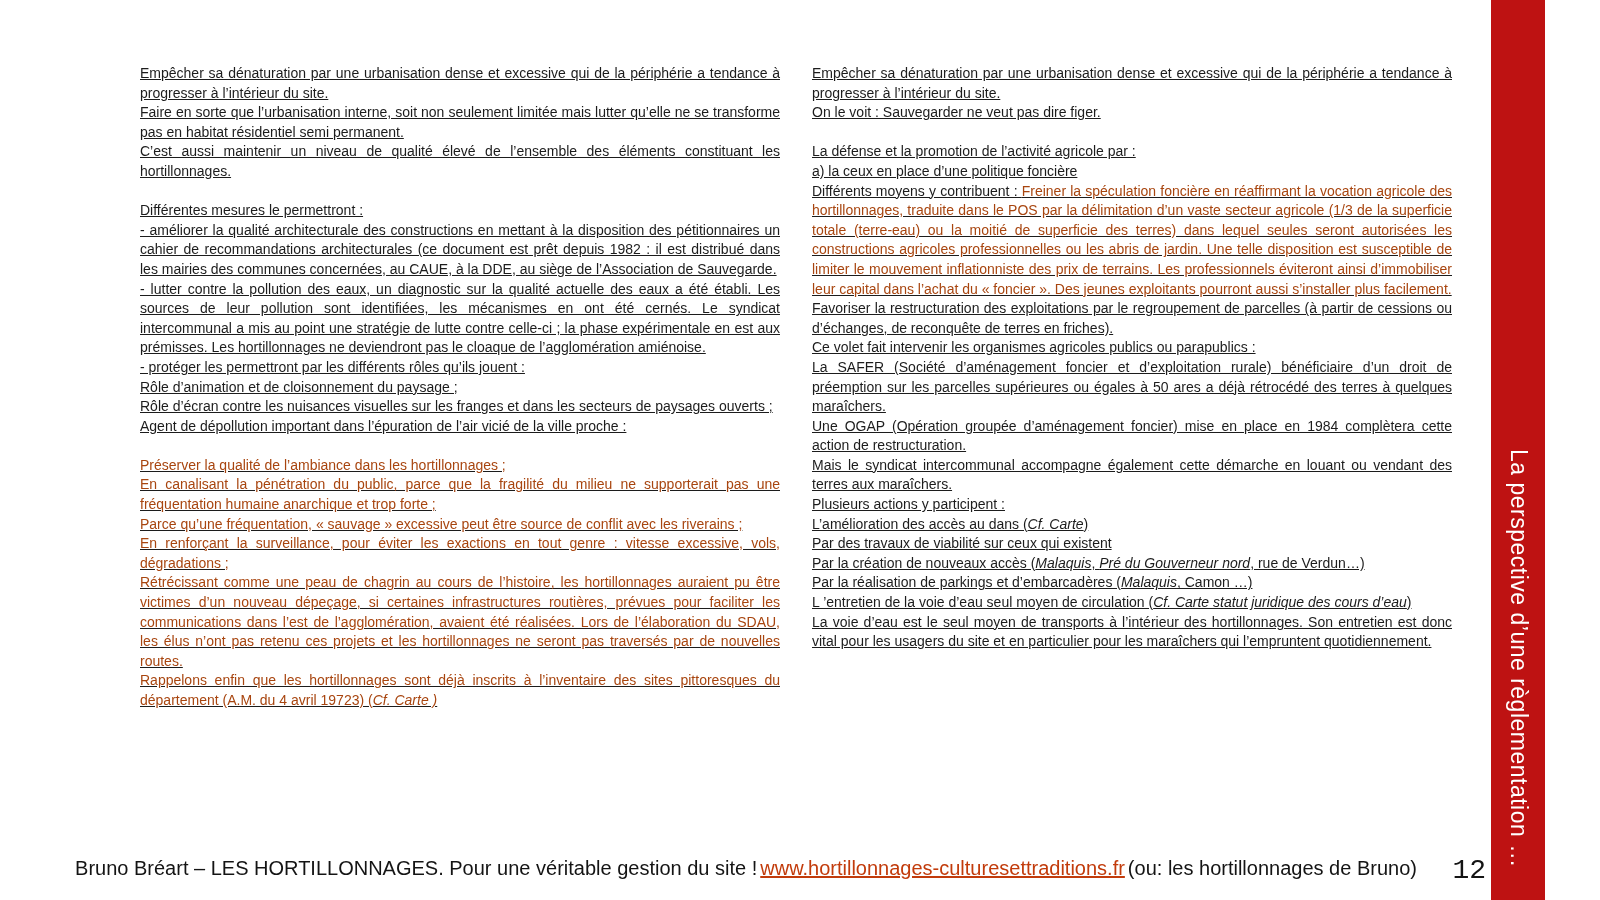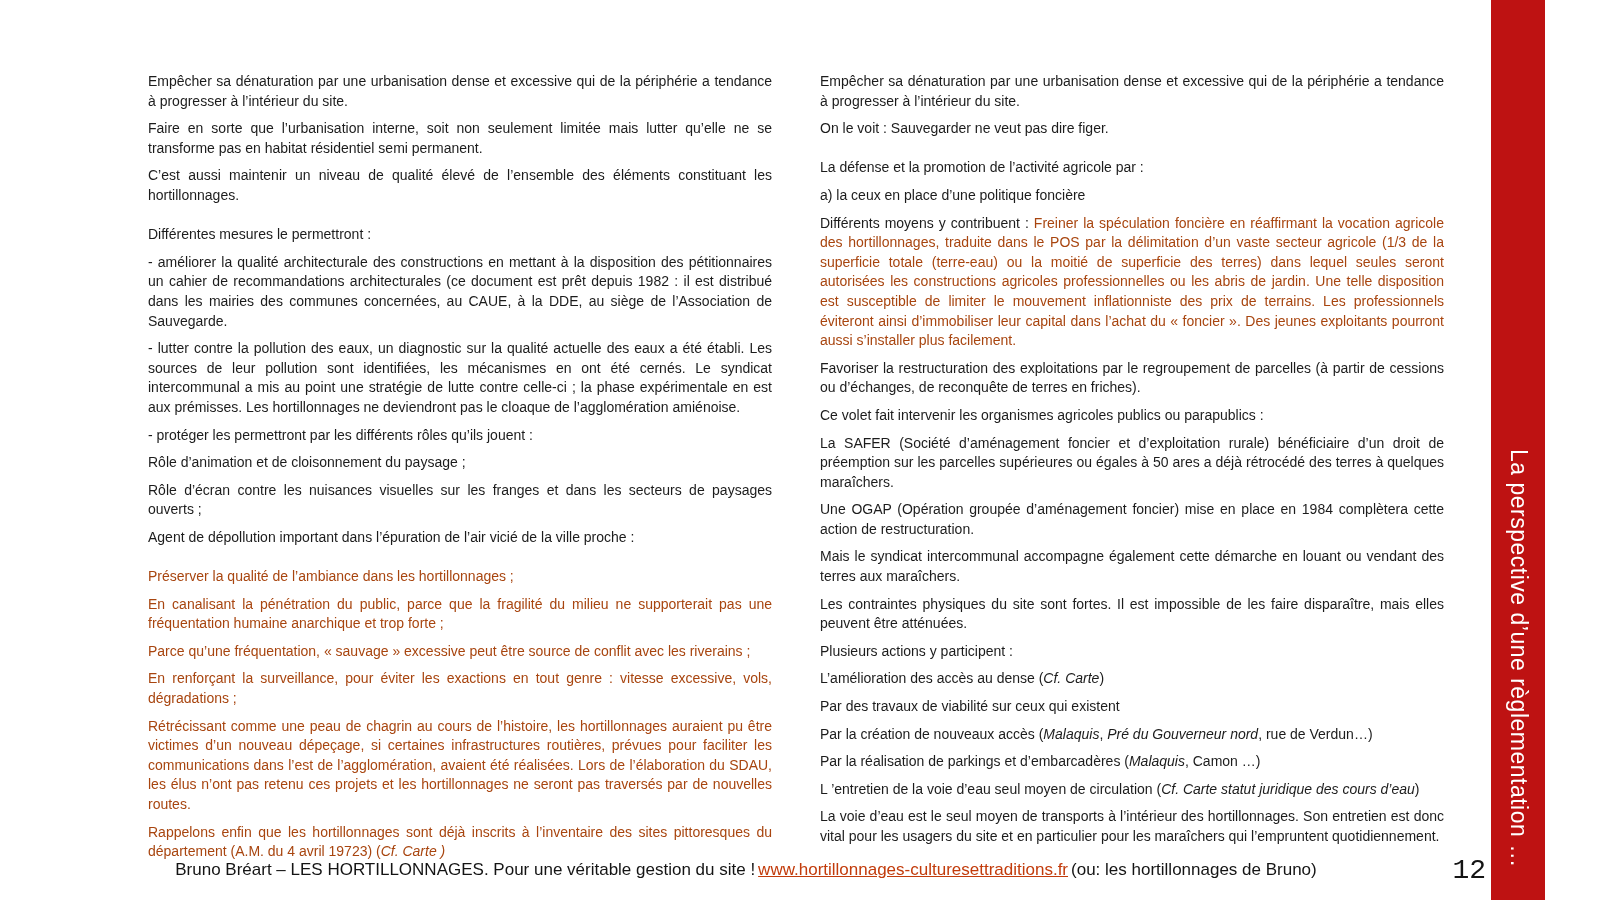--- a/index.html
+++ b/index.html
@@ -15,31 +15,31 @@
     position:absolute;
     top:64px;
     width:640px;
     font-size:14px;
     line-height:19.6px;
     text-align:justify;
     color:var(--body,#1c1c1c);
   }
   .col-left  { left:140px; }
   .col-right { left:812px; }
-  .para      { margin:8px; }
+  .para      { margin:0;text-decoration:underline; }
   .para.gap  { margin-top:19.6px; }
   .accent    { color:var(--accent,#a8450f); }
   .italic    { font-style:italic; }
 
   .footer {
     position:absolute;
     bottom:20px; left:0;
     width:1492px;
     text-align:center;
-    font-size:17px;
+    font-size:20px;
     color:#141414;
   }
   .footer-link {
     color:var(--link,#c23b0b);
     text-decoration:underline;
     cursor:pointer;
     margin:0 3px;
   }
   .page-number {
     position:absolute;
@@ -90,23 +90,22 @@
     <p class="para"><span>Empêcher sa dénaturation par une urbanisation dense et excessive qui de la périphérie a tendance à progresser à l’intérieur du site.</span></p>
     <p class="para"><span>On le voit : Sauvegarder ne veut pas dire figer.</span></p>
     <p class="para gap"><span>La défense et la promotion de l’activité agricole par :</span></p>
     <p class="para"><span>a) la ceux en place d’une politique foncière</span></p>
     <p class="para"><span>Différents moyens y contribuent : </span><span class="accent">Freiner la spéculation foncière en réaffirmant la vocation agricole des hortillonnages, traduite dans le POS par la délimitation d’un vaste secteur agricole (1/3 de la superficie totale (terre-eau) ou la moitié de superficie des terres) dans lequel seules seront autorisées les constructions agricoles professionnelles ou les abris de jardin. Une telle disposition est susceptible de limiter le mouvement inflationniste des prix de terrains. Les professionnels éviteront ainsi d’immobiliser leur capital dans l’achat du « foncier ». Des jeunes exploitants pourront aussi s’installer plus facilement.</span></p>
     <p class="para"><span>Favoriser la restructuration des exploitations par le regroupement de parcelles (à partir de cessions ou d’échanges, de reconquête de terres en friches).</span></p>
     <p class="para"><span>Ce volet fait intervenir les organismes agricoles publics ou parapublics :</span></p>
     <p class="para"><span>La SAFER (Société d’aménagement foncier et d’exploitation rurale) bénéficiaire d’un droit de préemption sur les parcelles supérieures ou égales à 50 ares a déjà rétrocédé des terres à quelques maraîchers.</span></p>
     <p class="para"><span>Une OGAP (Opération groupée d’aménagement foncier) mise en place en 1984 complètera cette action de restructuration.</span></p>
     <p class="para"><span>Mais le syndicat intercommunal accompagne également cette démarche en louant ou vendant des terres aux maraîchers.</span></p>
-    <p class="para"><span>Les contraintes physiques du site sont fortes. Il est impossible de les faire disparaître, mais elles peuvent être atténuées.</span></p>
     <p class="para"><span>Plusieurs actions y participent :</span></p>
-    <p class="para"><span>L’amélioration des accès au dense (</span><span class="italic">Cf. Carte</span><span>)</span></p>
+    <p class="para"><span>L’amélioration des accès au dans (</span><span class="italic">Cf. Carte</span><span>)</span></p>
     <p class="para"><span>Par des travaux de viabilité sur ceux qui existent</span></p>
     <p class="para"><span>Par la création de nouveaux accès (</span><span class="italic">Malaquis</span><span>, </span><span class="italic">Pré du Gouverneur nord</span><span>, rue de Verdun…)</span></p>
     <p class="para"><span>Par la réalisation de parkings et d’embarcadères (</span><span class="italic">Malaquis</span><span>, Camon …)</span></p>
     <p class="para"><span>L ’entretien de la voie d’eau seul moyen de circulation (</span><span class="italic">Cf. Carte statut juridique des cours d’eau</span><span>)</span></p>
     <p class="para"><span>La voie d’eau est le seul moyen de transports à l’intérieur des hortillonnages. Son entretien est donc vital pour les usagers du site et en particulier pour les maraîchers qui l’empruntent quotidiennement.</span></p>
   </div>
 
 <div class="footer"><span>Bruno Bréart – LES HORTILLONNAGES. Pour une véritable gestion du site !</span><a class="footer-link">www.hortillonnages-culturesettraditions.fr</a><span>(ou: les hortillonnages de Bruno)</span></div>
 
 <div class="page-number">12</div>

